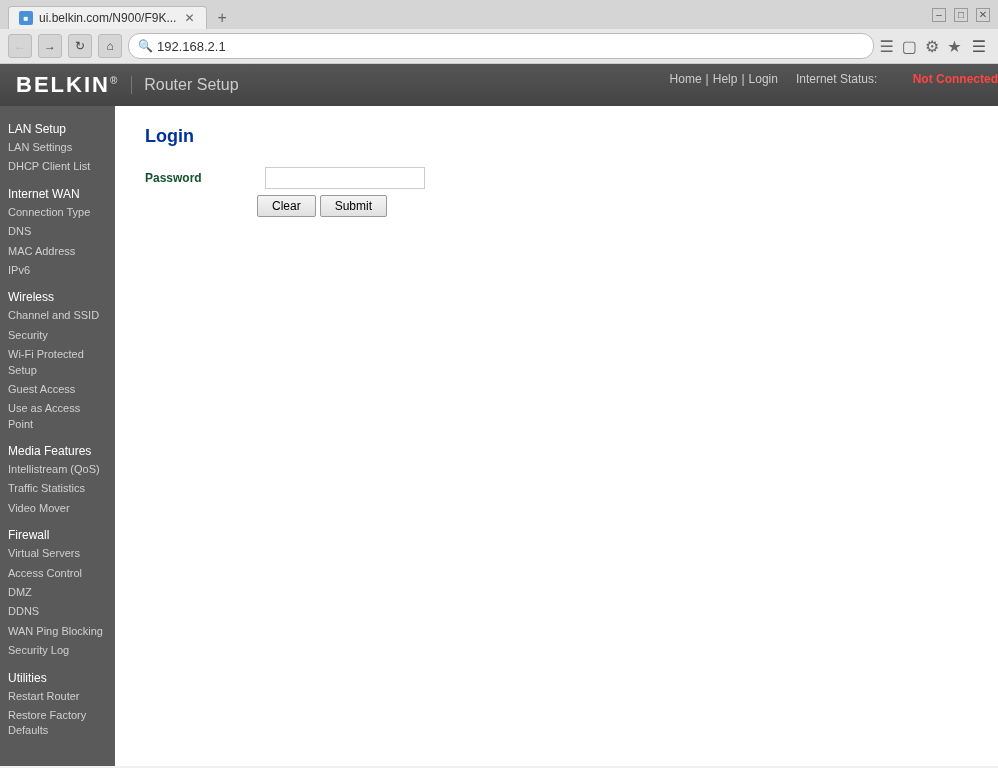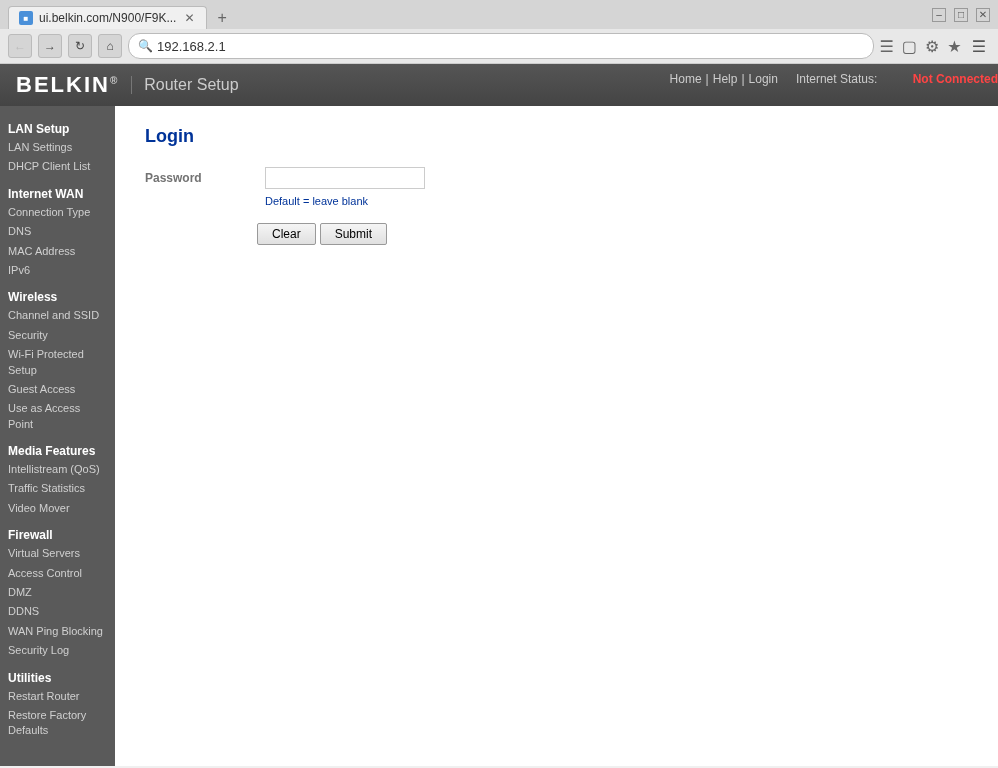--- a/index.html
+++ b/index.html
@@ -196,21 +196,21 @@
 
     
     .sidebar {
       width: 115px;
       background: #5a5a5a;
       padding: 10px 0;
       flex-shrink: 0;
     }
     .sidebar-section-header {
       color: white;
-      font-weight: bold;
+      font-weight: normal;
       font-size: 12px;
       padding: 6px 8px 2px;
     }
     .sidebar-item {
       color: #d0d0d0;
       font-size: 11px;
       padding: 2px 8px;
       cursor: pointer;
       line-height: 1.4;
     }
@@ -235,21 +235,21 @@
       max-width: 380px;
       margin-bottom: 20px;
     }
     .form-row {
       display: flex;
       align-items: center;
       margin-bottom: 6px;
     }
     .form-label {
       font-size: 12px;
-      color: #737373;
+      color: #14532d;
       font-weight: bold;
       width: 120px;
     }
     .form-input {
       border: 1px solid #ccc;
       padding: 2px 4px;
       font-size: 12px;
       width: 160px;
       height: 22px;
     }
@@ -379,21 +379,20 @@
 
     </div>
 
     <div class="content-area">
       <div class="page-title">Login</div>
 
       <div class="form-row">
         <label class="form-label">Password</label>
         <input class="form-input" type="password" value="" style="">
       </div>
-      <div class="default-hint">Default = leave blank</div>
 
       <div class="btn-row">
         <button class="btn">Clear</button>
         <button class="btn">Submit</button>
       </div>
     </div>
   </div>
 </div>
 
 </body></html>

